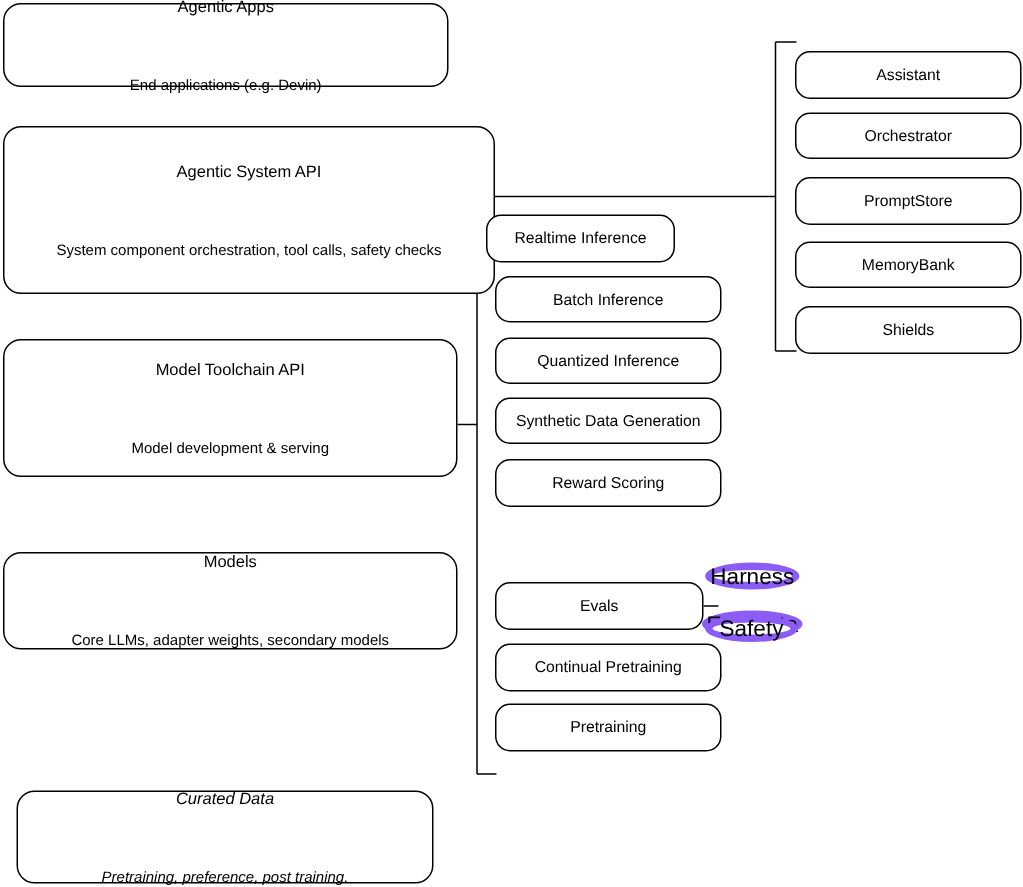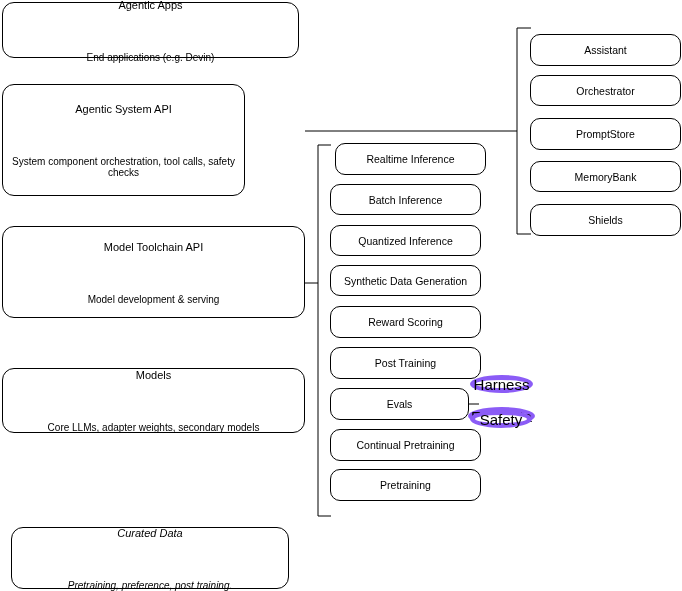--- a/index.html
+++ b/index.html
@@ -112,58 +112,55 @@
     <path d="M318 516 L331 516" stroke="#000000" stroke-width="1" fill="none"></path>
 
     <path d="M469 404 L479 404" stroke="#000000" stroke-width="1" fill="none"></path>
   </svg>
 
   <div class="node stack-node" style="left:2px; top:2px; width:297px; height:56px;">
     <div class="title">Agentic Apps</div>
     <div class="subtitle">End applications (e.g. Devin)</div>
   </div>
 
-  <div class="node stack-node" style="left:2px; top:84px; width:243px; height:112px;">
+  <div class="node stack-node" style="left:2px; top:84px; width:328px; height:112px;">
     <div class="title">Agentic System API</div>
     <div class="subtitle">System component orchestration, tool calls, safety checks</div>
   </div>
 
   <div class="node stack-node" style="left:2px; top:226px; width:303px; height:92px;">
     <div class="title">Model Toolchain API</div>
     <div class="subtitle">Model development &amp; serving</div>
   </div>
 
   <div class="node stack-node" style="left:2px; top:368px; width:303px; height:65px;">
     <div class="title">Models</div>
     <div class="subtitle">Core LLMs, adapter weights, secondary models</div>
   </div>
 
 
   <div class="node stack-node" style="left:11px; top:527px; width:278px; height:62px;font-style:italic;">
     <div class="title">Curated Data</div>
     <div class="subtitle">Pretraining, preference, post training.</div>
   </div>
 
-  <div class="pill" style="left:335px; top:143px; width:151px; height:32px;text-align:center;">
+  <div class="pill" style="left:324px; top:143px; width:126px; height:32px;text-align:center;">
     <span>Realtime Inference</span>
   </div>
   <div class="pill" style="left:330px; top:184px; width:151px; height:31px;">
     <span>Batch Inference</span>
   </div>
   <div class="pill" style="left:330px; top:225px; width:151px; height:31px;">
     <span>Quantized Inference</span>
   </div>
   <div class="pill" style="left:330px; top:265px; width:151px; height:31px;">
     <span>Synthetic Data Generation</span>
   </div>
   <div class="pill" style="left:330px; top:306px; width:151px; height:32px;">
     <span>Reward Scoring</span>
-  </div>
-  <div class="pill" style="left:330px; top:347px; width:151px; height:32px;">
-    <span>Post Training</span>
   </div>
   <div class="pill" style="left:330px; top:388px; width:139px; height:32px;">
     <span>Evals</span>
   </div>
   <div class="pill" style="left:330px; top:429px; width:151px; height:32px;">
     <span>Continual Pretraining</span>
   </div>
   <div class="pill" style="left:330px; top:469px; width:151px; height:32px;">
     <span>Pretraining</span>
   </div>

